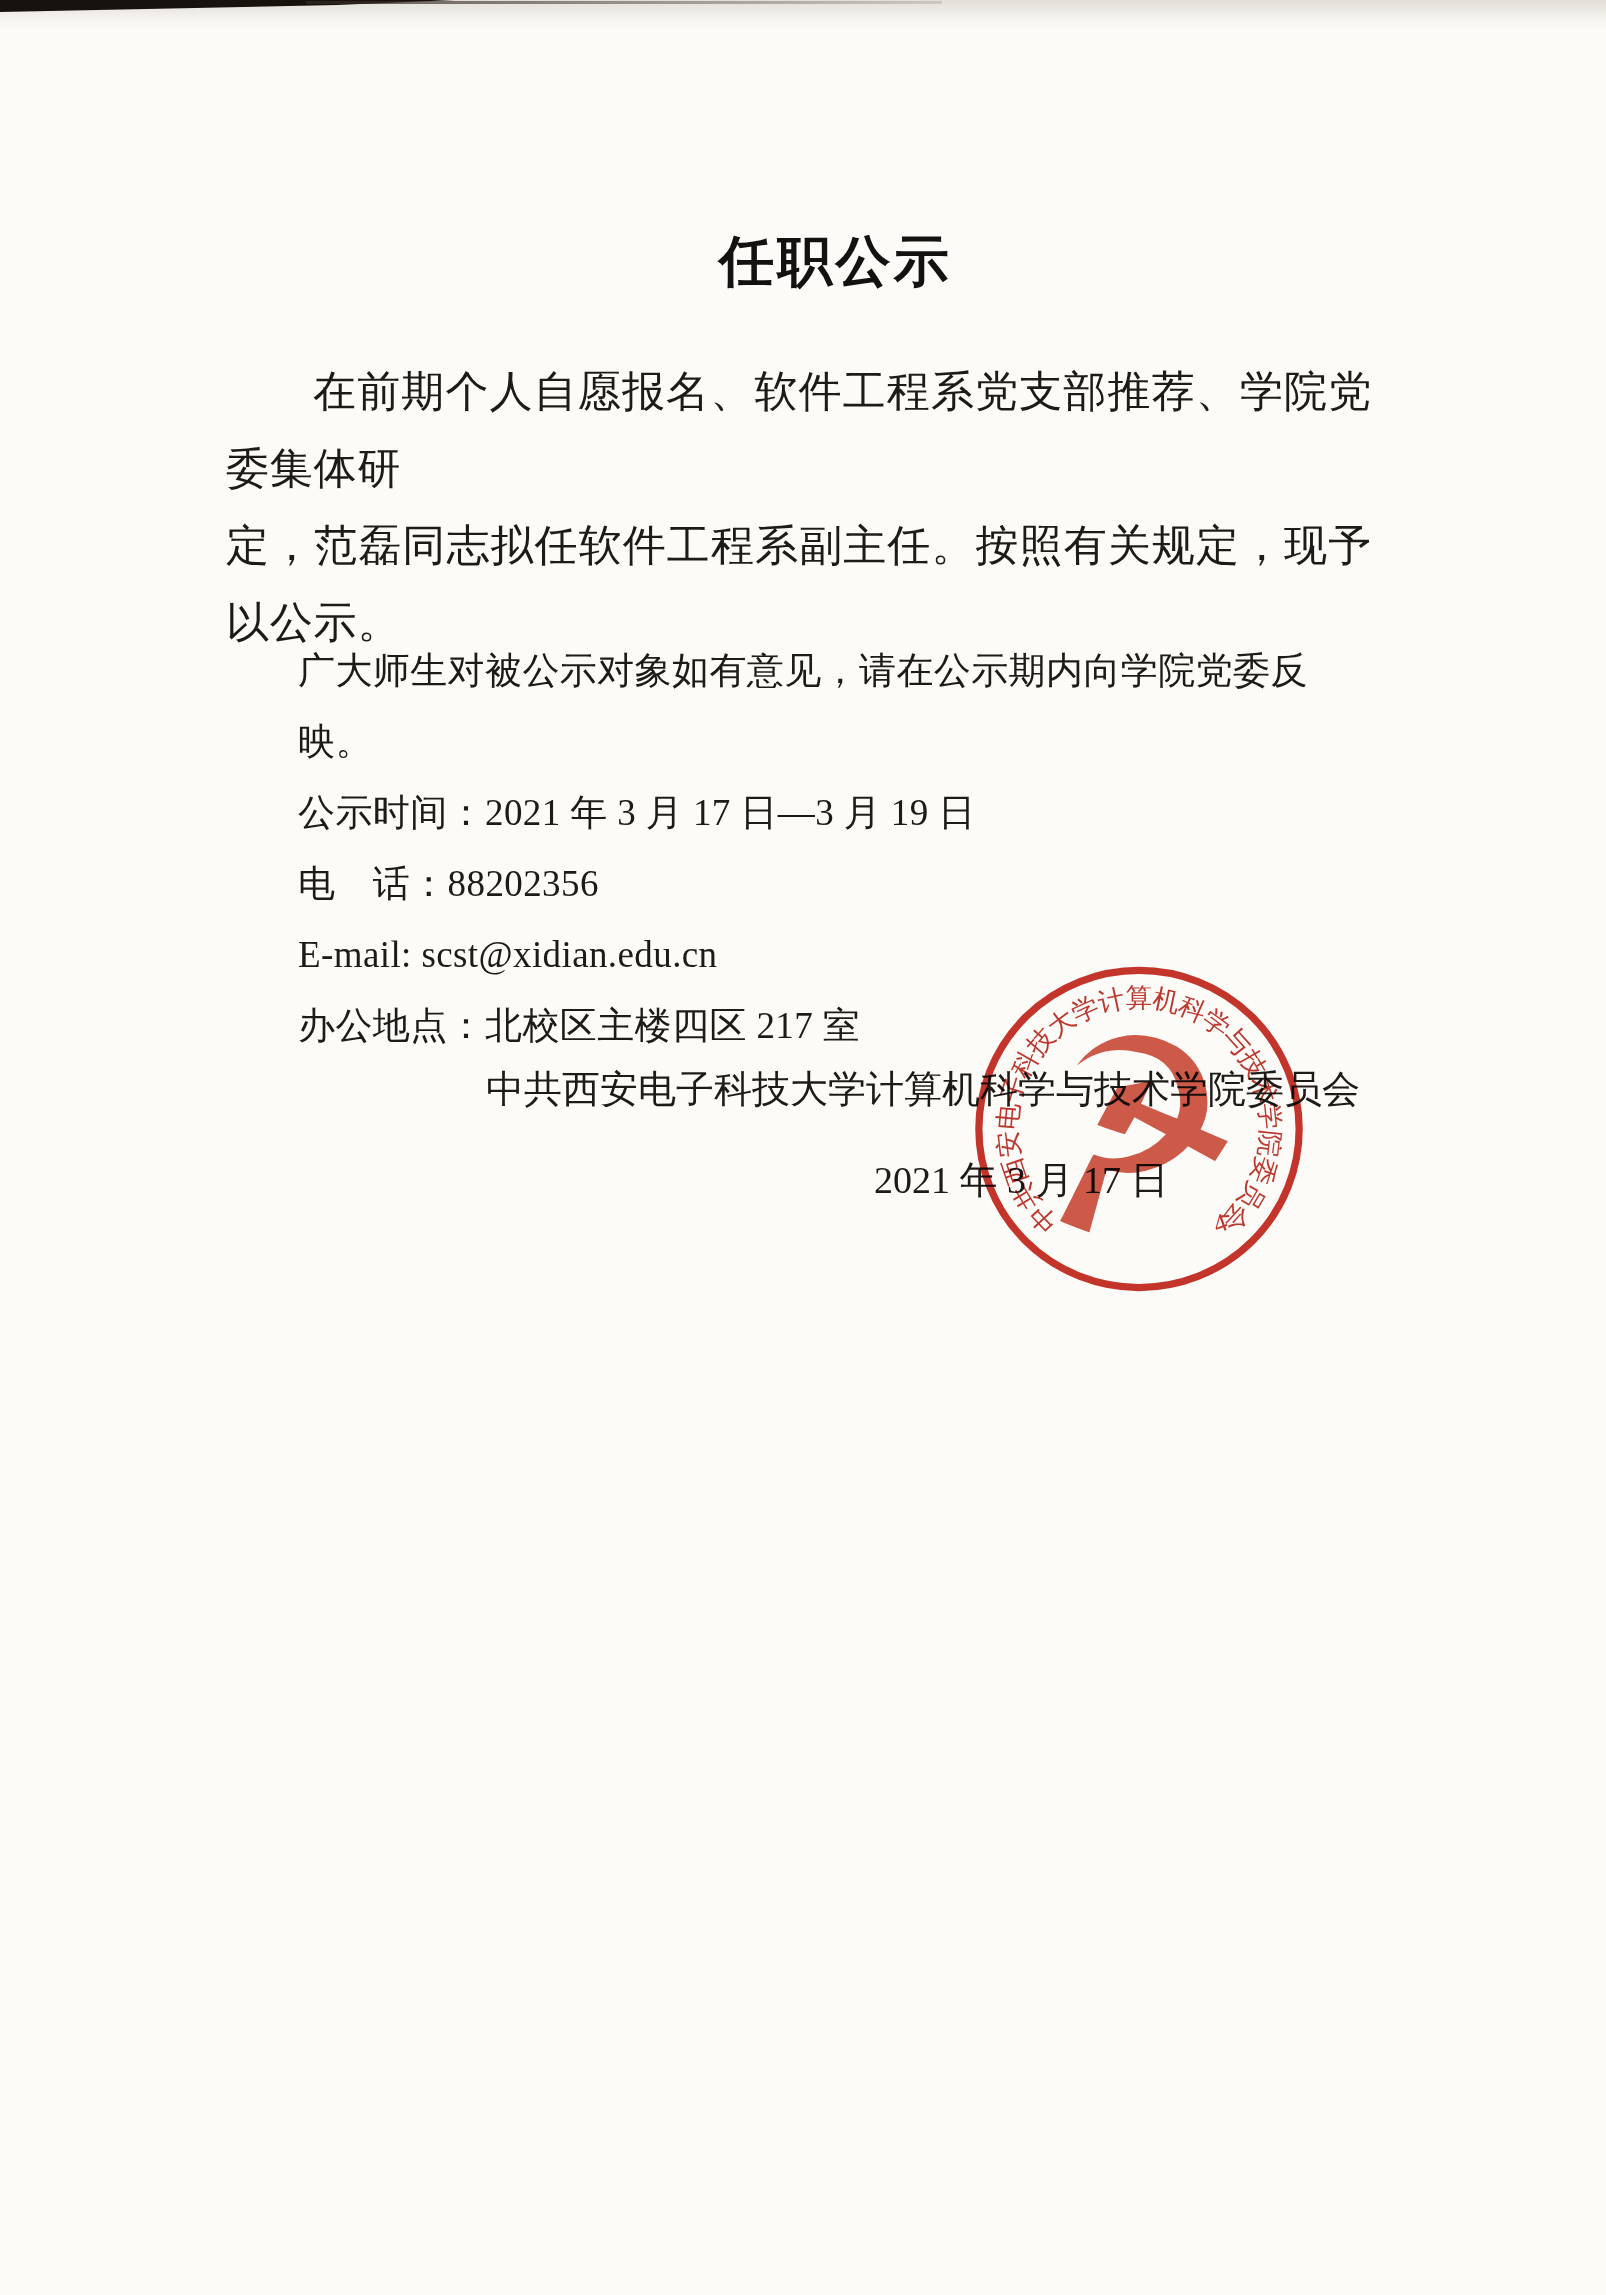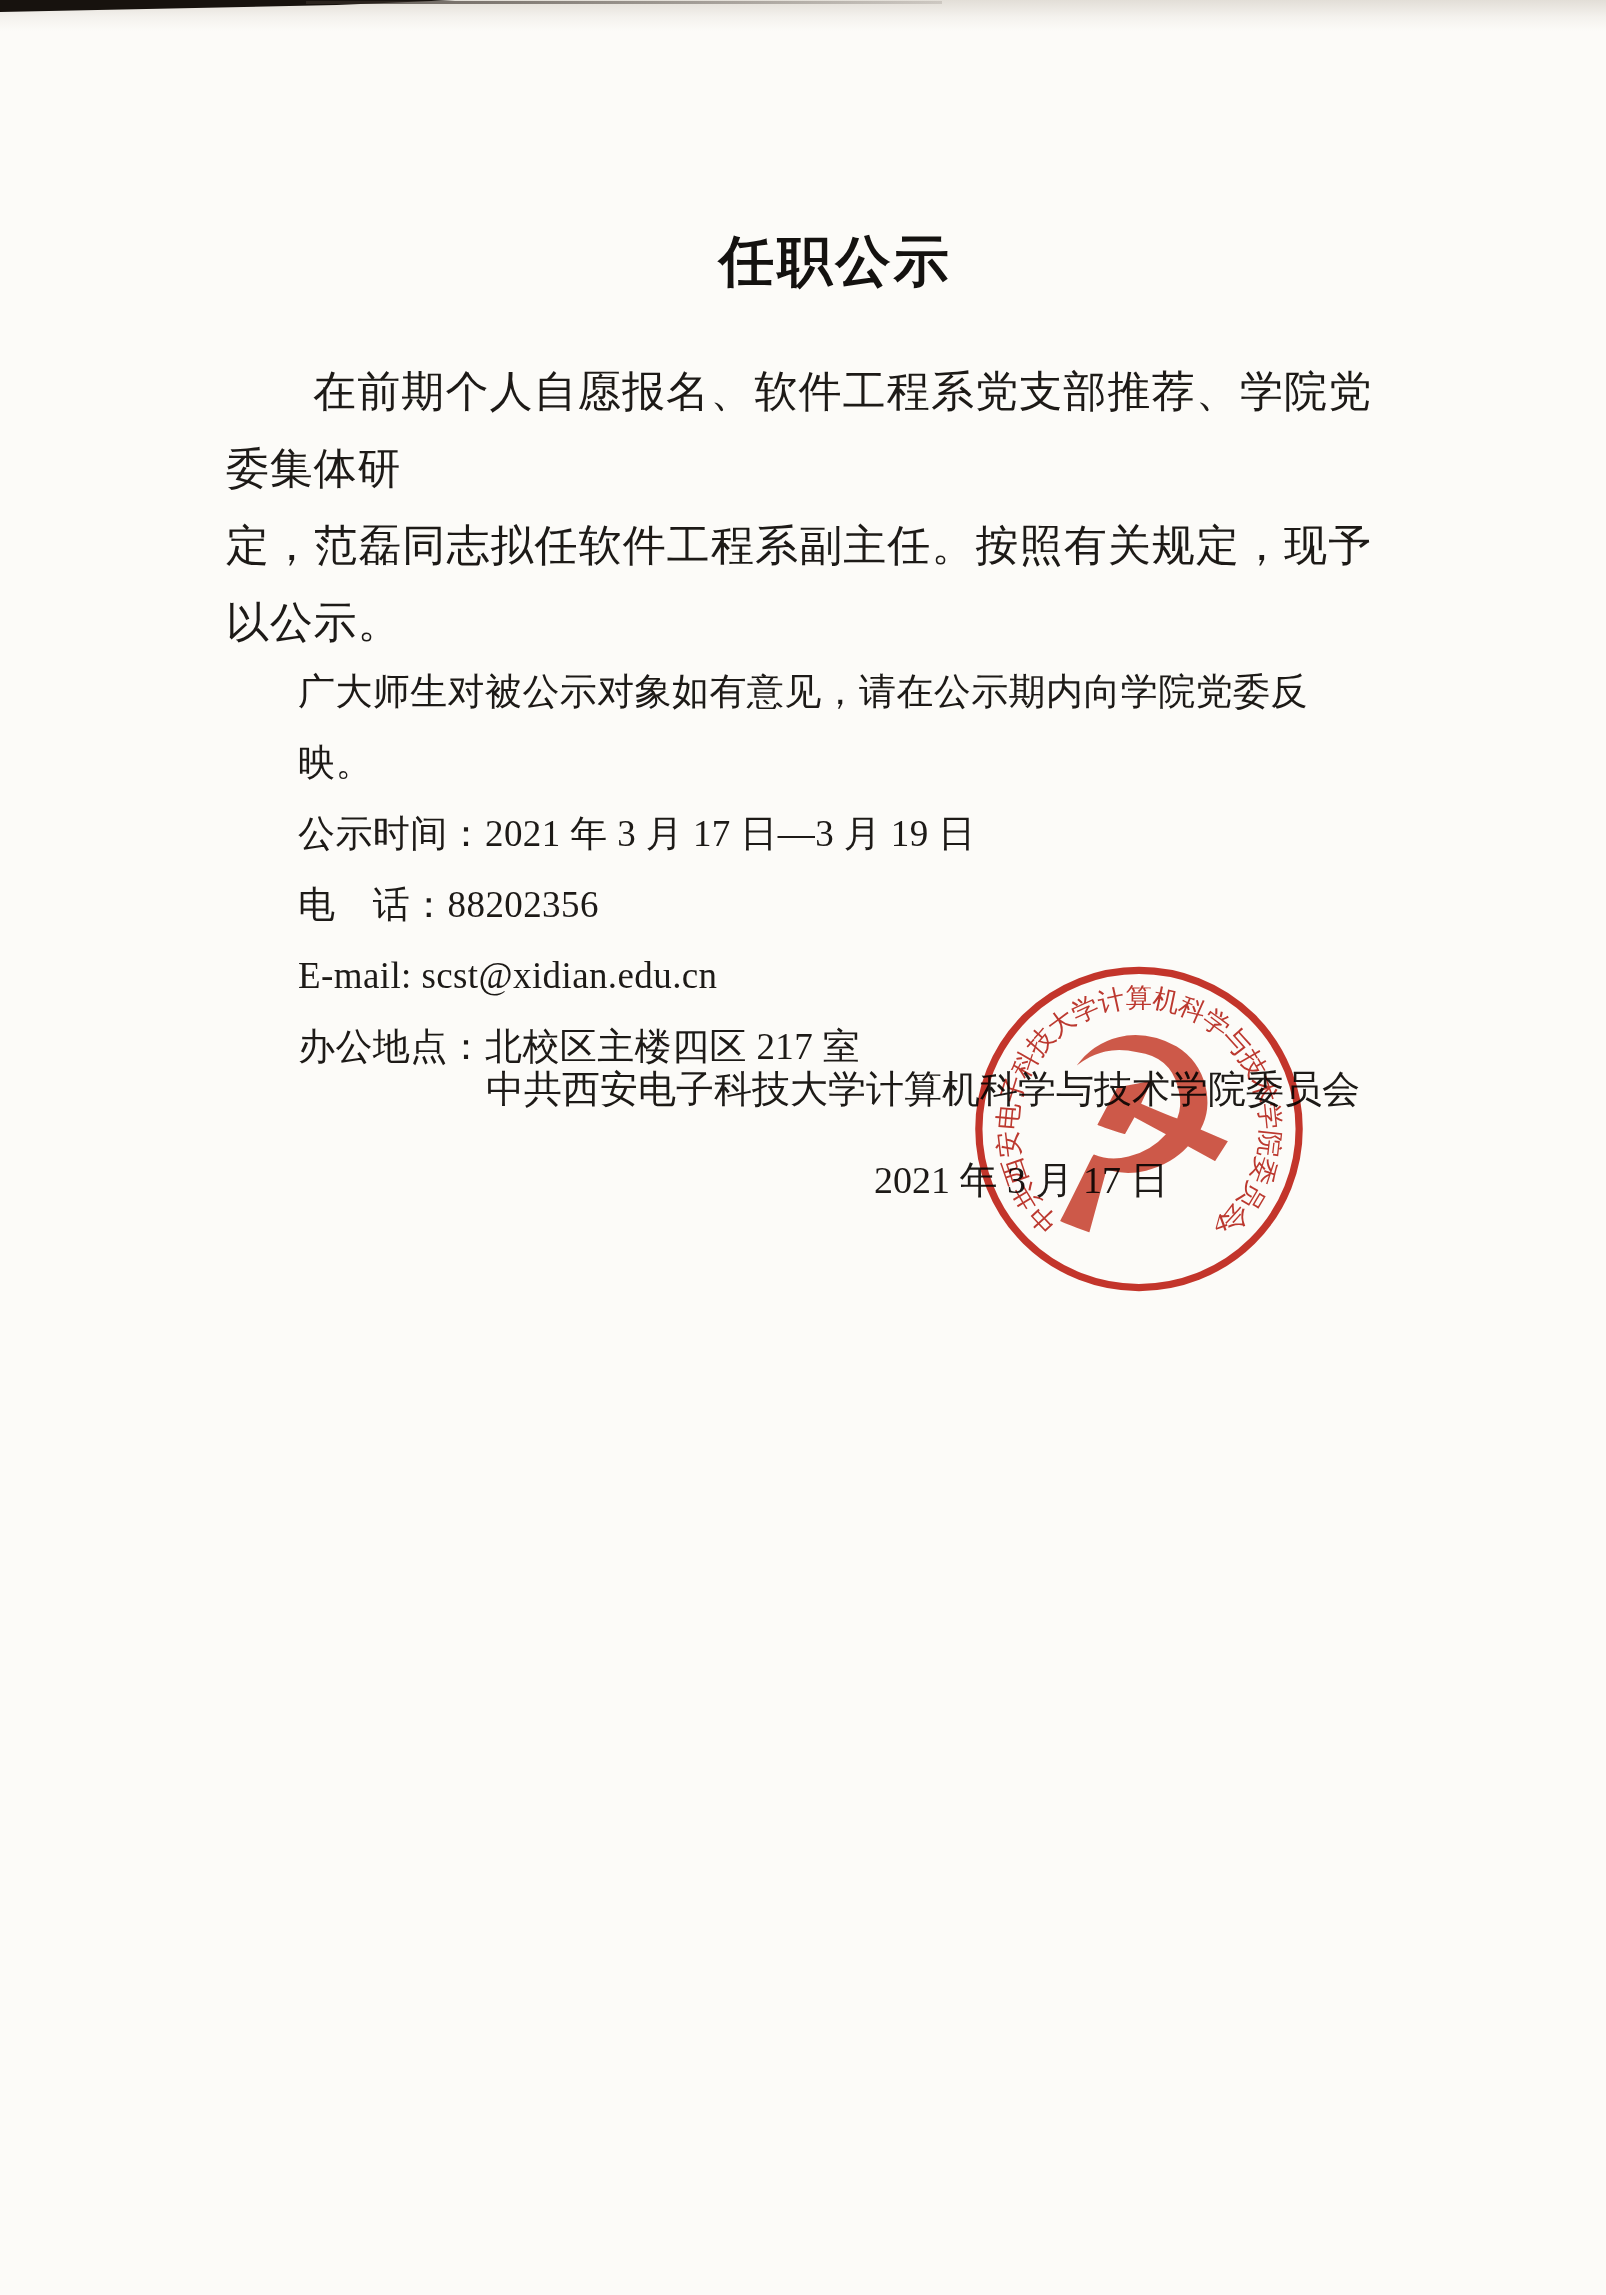--- a/index.html
+++ b/index.html
@@ -32,21 +32,21 @@
     font-family:"Liberation Sans","DejaVu Sans",sans-serif;
     font-weight:700;font-size:55px;letter-spacing:3.2px;color:#141210;padding-left:16px;
   }
   .para{
     position:absolute;top:353px;left:226px;width:1146px;
     font-size:43px;line-height:77px;letter-spacing:0.8px;
     text-align:justify;
   }
   .para .indent{text-indent:87px;}
   .notice{
-    position:absolute;top:656px;left:298px;width:1075px;
+    position:absolute;top:635px;left:298px;width:1075px;
     font-size:37px;line-height:71px;letter-spacing:0.4px;
   }
   .signature{
     position:absolute;top:1066px;left:486px;
     font-size:38px;line-height:47px;letter-spacing:0;
     white-space:nowrap;
   }
   .docdate{
     position:absolute;top:1157px;left:874px;
     font-size:38px;line-height:47px;white-space:nowrap;

